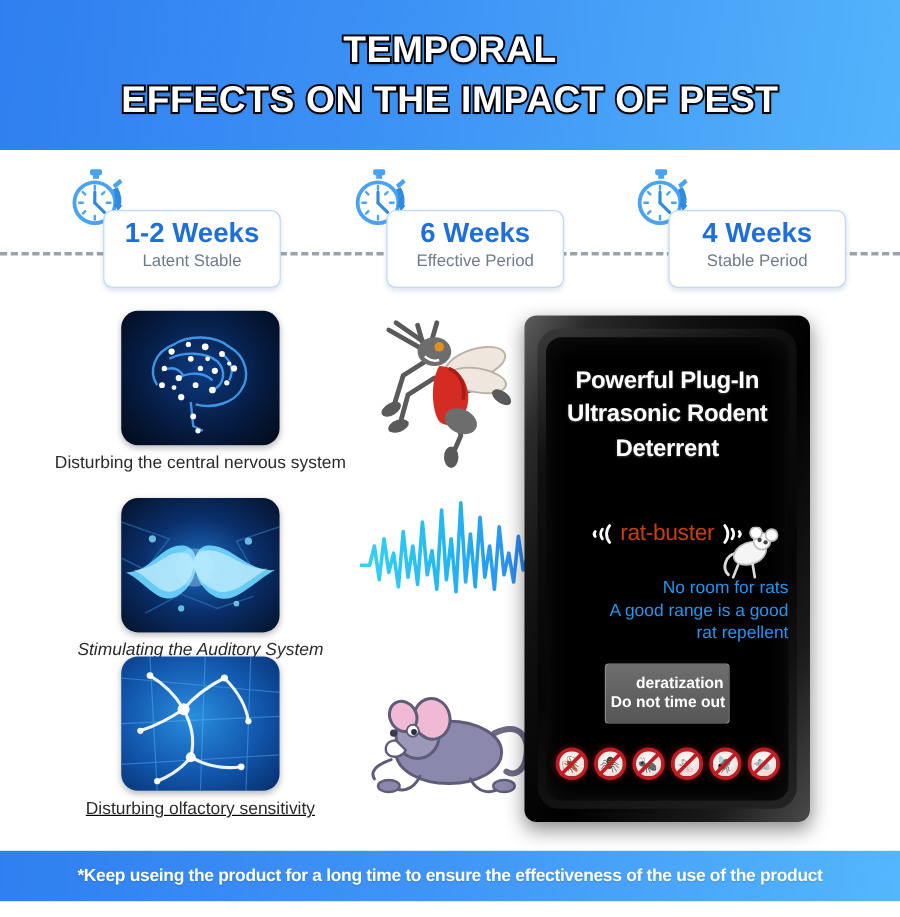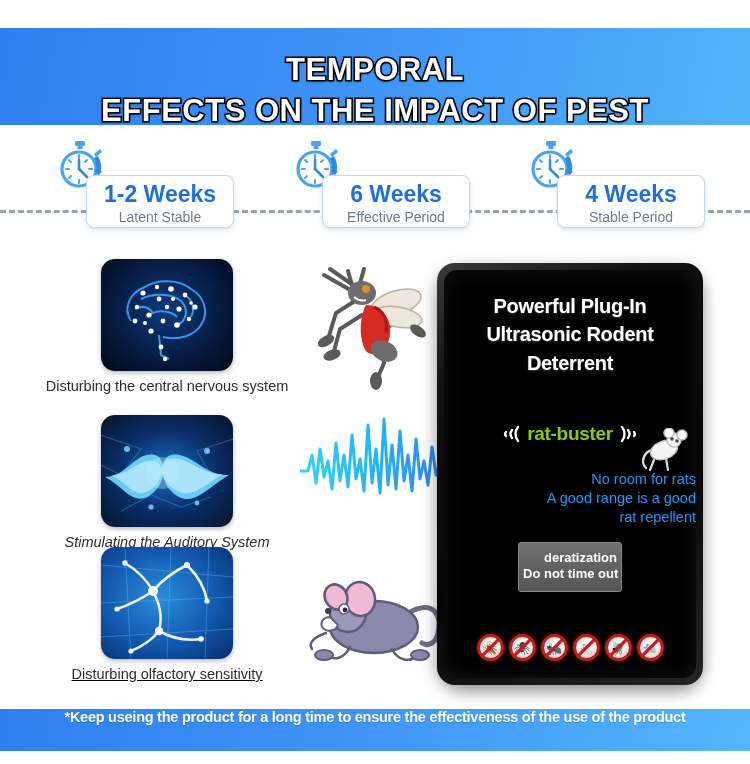--- a/index.html
+++ b/index.html
@@ -9,21 +9,20 @@
     font-family:"Liberation Sans", sans-serif;
     position:relative;
   }
 
   
   .header {
     position:absolute; left:0; top:0; width:750px; height:125px;
     background:linear-gradient(100deg,#2f7ff0 0%,#3d92f5 45%,#53b4fb 100%);
     display:flex; align-items:center; justify-content:center;
     overflow:hidden;
-    margin-top:28px;
   }
   .header-title {
     text-align:center;
     font-size:31px; font-weight:bold; line-height:1.32;
     color:#ffffff;
     letter-spacing:0.5px;
     -webkit-text-stroke:3.2px #000;
     paint-order:stroke fill;
     text-shadow:0 2px 2px rgba(0,0,0,.35);
     white-space:pre-line;
@@ -44,21 +43,21 @@
   .badge-group.g3 { left:517px; }
 
   .stopwatch { position:absolute; left:10px; top:15px; width:48px; height:50px; }
   .badge {
     position:absolute; left:40px; top:50px;
     min-width:148px;
     background:#ffffff;
     border:1.6px solid #bcd9f5;
     border-radius:8px;
     box-shadow:0 2px 4px rgba(120,150,190,.25);
-    padding:6px 12px 1px 12px;
+    padding:6px 12px 13px 12px;
     text-align:center;
   }
   .badge-weeks {
     font-size:23px; font-weight:bold; color:#1f6fdb; line-height:1.1;
     white-space:nowrap;
   }
   .badge-period {
     font-size:14px; color:#6f7b88; line-height:1.3; margin-top:1px;
     white-space:nowrap;
   }
@@ -95,24 +94,25 @@
 
   
   .mid { position:absolute; left:300px; width:150px; }
   .mid.m1 { top:0px; height:140px; }
   .mid.m2 { top:150px; height:130px; }
   .mid.m3 { top:300px; height:140px; }
 
   
   .device {
     position:absolute; left:437px; top:8px;
-    width:266px; height:422px;
-    border-radius:26px;
+    width:238px; height:422px;
+    border-radius:10px;
     background:linear-gradient(118deg,#5e5e5e 0%,#2a2a2a 12%,#111 30%,#000 55%,#1a1a1a 82%,#4a4a4a 100%);
     box-shadow:0 6px 16px rgba(0,0,0,.45);
+    padding:11px;
   }
   .device-bezel {
     width:100%; height:100%;
     border-radius:18px;
     background:linear-gradient(150deg,#3a3a3a 0%,#101010 22%,#050505 60%,#242424 100%);
     padding:7px;
   }
   .device-screen {
     width:100%; height:100%;
     border-radius:13px;
@@ -127,21 +127,21 @@
     font-size:20px; font-weight:bold; line-height:1.42;
     letter-spacing:-0.3px;
     white-space:pre-line;
     text-shadow:0 1px 2px rgba(255,255,255,.25);
   }
   .dev-logo {
     position:absolute; left:0; top:152px; width:100%;
     display:flex; align-items:center; justify-content:center; gap:5px;
   }
   .dev-logo-text {
-    color:#84cc16; font-size:19px; font-weight:bold; letter-spacing:-0.3px;
+    color:#c2410c; font-size:19px; font-weight:normal; letter-spacing:-0.3px;
   }
   .dev-tagline {
     position:absolute; left:0; top:200px; width:100%;
     text-align:right;
     color:#2196f3; font-size:14.5px; line-height:1.32;
     white-space:pre-line;
   }
   .dev-label-box {
     position:absolute; left:50%; top:272px; transform:translateX(-50%);
     width:104px; padding:7px 4px 8px 4px;
@@ -173,21 +173,21 @@
   }
   .pest-body {
     position:absolute; left:50%; top:50%; transform:translate(-50%,-50%);
     font-size:13px; line-height:1; color:#4a3b30;
   }
 
   
   .footer {
     position:absolute; left:0; top:709px; width:750px; height:42px;
     background:linear-gradient(100deg,#2f7ff0 0%,#3f95f6 48%,#54b7fc 100%);
-    display:flex; align-items:flex-start; justify-content:center;
+    display:flex; align-items:center; justify-content:center;
   }
   .footer-text {
     color:#ffffff; font-size:14.5px; font-weight:bold;
     letter-spacing:-0.25px; white-space:nowrap;
     text-shadow:0 1px 1px rgba(0,0,0,.18);
   }
 </style>
 </head>
 <body>
 

